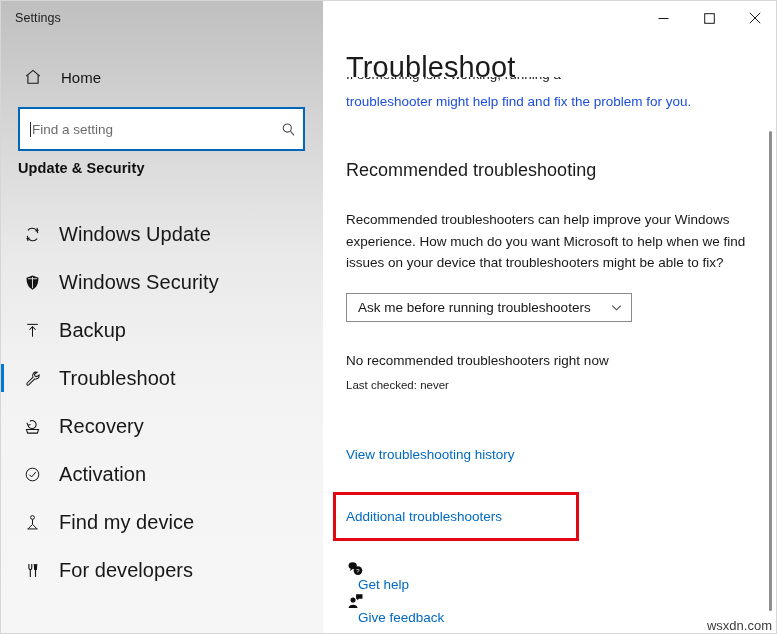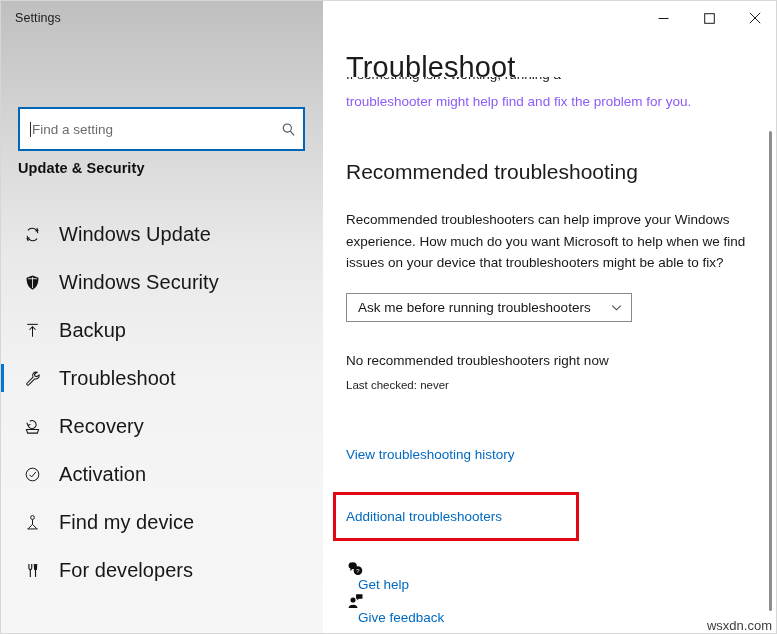--- a/index.html
+++ b/index.html
@@ -201,28 +201,28 @@
   #clipped-line span {
     position: relative;
     top: -10px;
     display: block;
   }
   #intro-line {
     position: absolute;
     left: 23px;
     top: 93px;
     font-size: 13.5px;
-    color: #8b5cf6;
+    color: #1d4ed8;
   }
 
   #section-heading {
     position: absolute;
     left: 23px;
     top: 159px;
-    font-size: 21px;
+    font-size: 18px;
     font-weight: 300;
     color: #1b1b1b;
   }
   #section-body {
     position: absolute;
     left: 23px;
     top: 208px;
     width: 406px;
     font-size: 13.5px;
     line-height: 21.5px;
@@ -356,20 +356,29 @@
 <body>
 
 <div id="app">
 
   <div id="sidebar">
 
     <div id="sidebar-titlebar">
       <div id="settings-title">Settings</div>
     </div>
 
+    <div class="home-row">
+      <span class="home-icon">
+        <svg width="18" height="18" viewBox="0 0 18 18" fill="none" stroke="currentColor" stroke-width="1.1">
+          <path d="M2.2 8.2 L9 2.4 L15.8 8.2"></path>
+          <path d="M3.9 7.2 V15.2 H14.1 V7.2"></path>
+        </svg>
+      </span>
+      <span class="home-label">Home</span>
+    </div>
 
     <div id="search-box">
       <span id="search-caret"></span>
       <input id="search-input" type="text" placeholder="Find a setting" style="">
       <span id="search-icon-wrap">
         <svg width="15" height="15" viewBox="0 0 15 15" fill="none" stroke="currentColor" stroke-width="1.05">
           <circle cx="6.3" cy="6.0" r="4.1"></circle>
           <path d="M9.4 9.2 L13 13.3"></path>
         </svg>
       </span>

